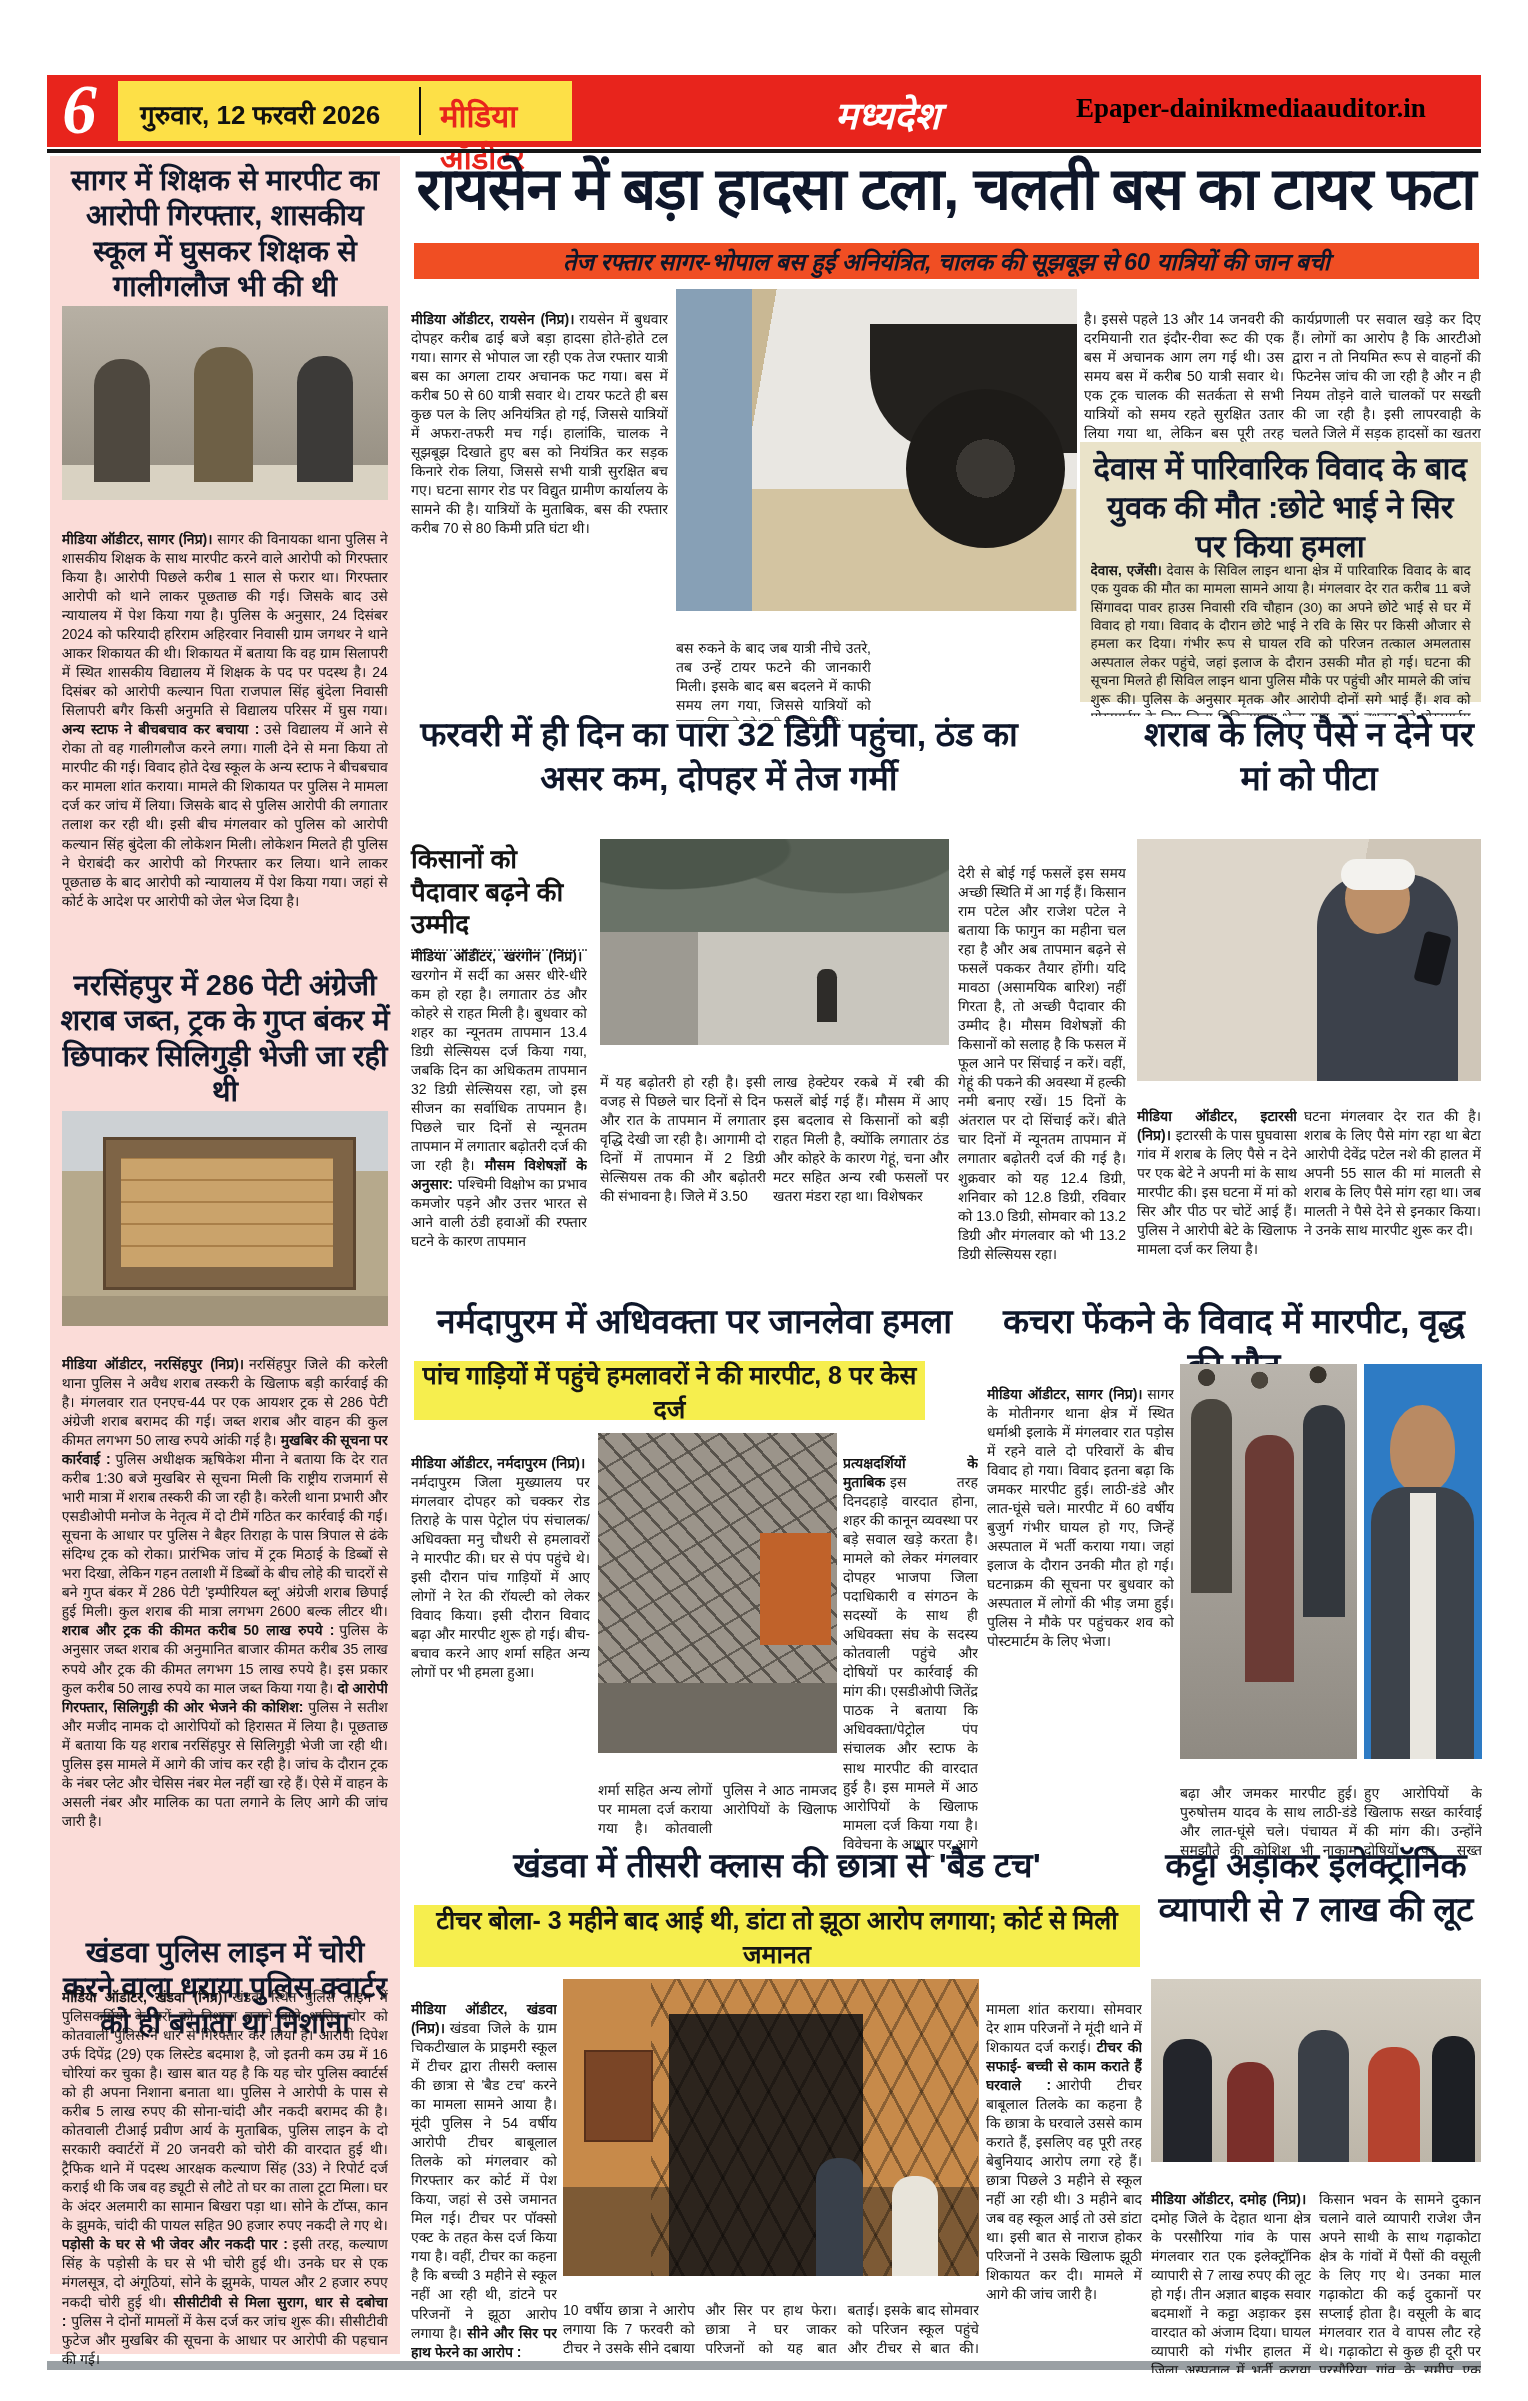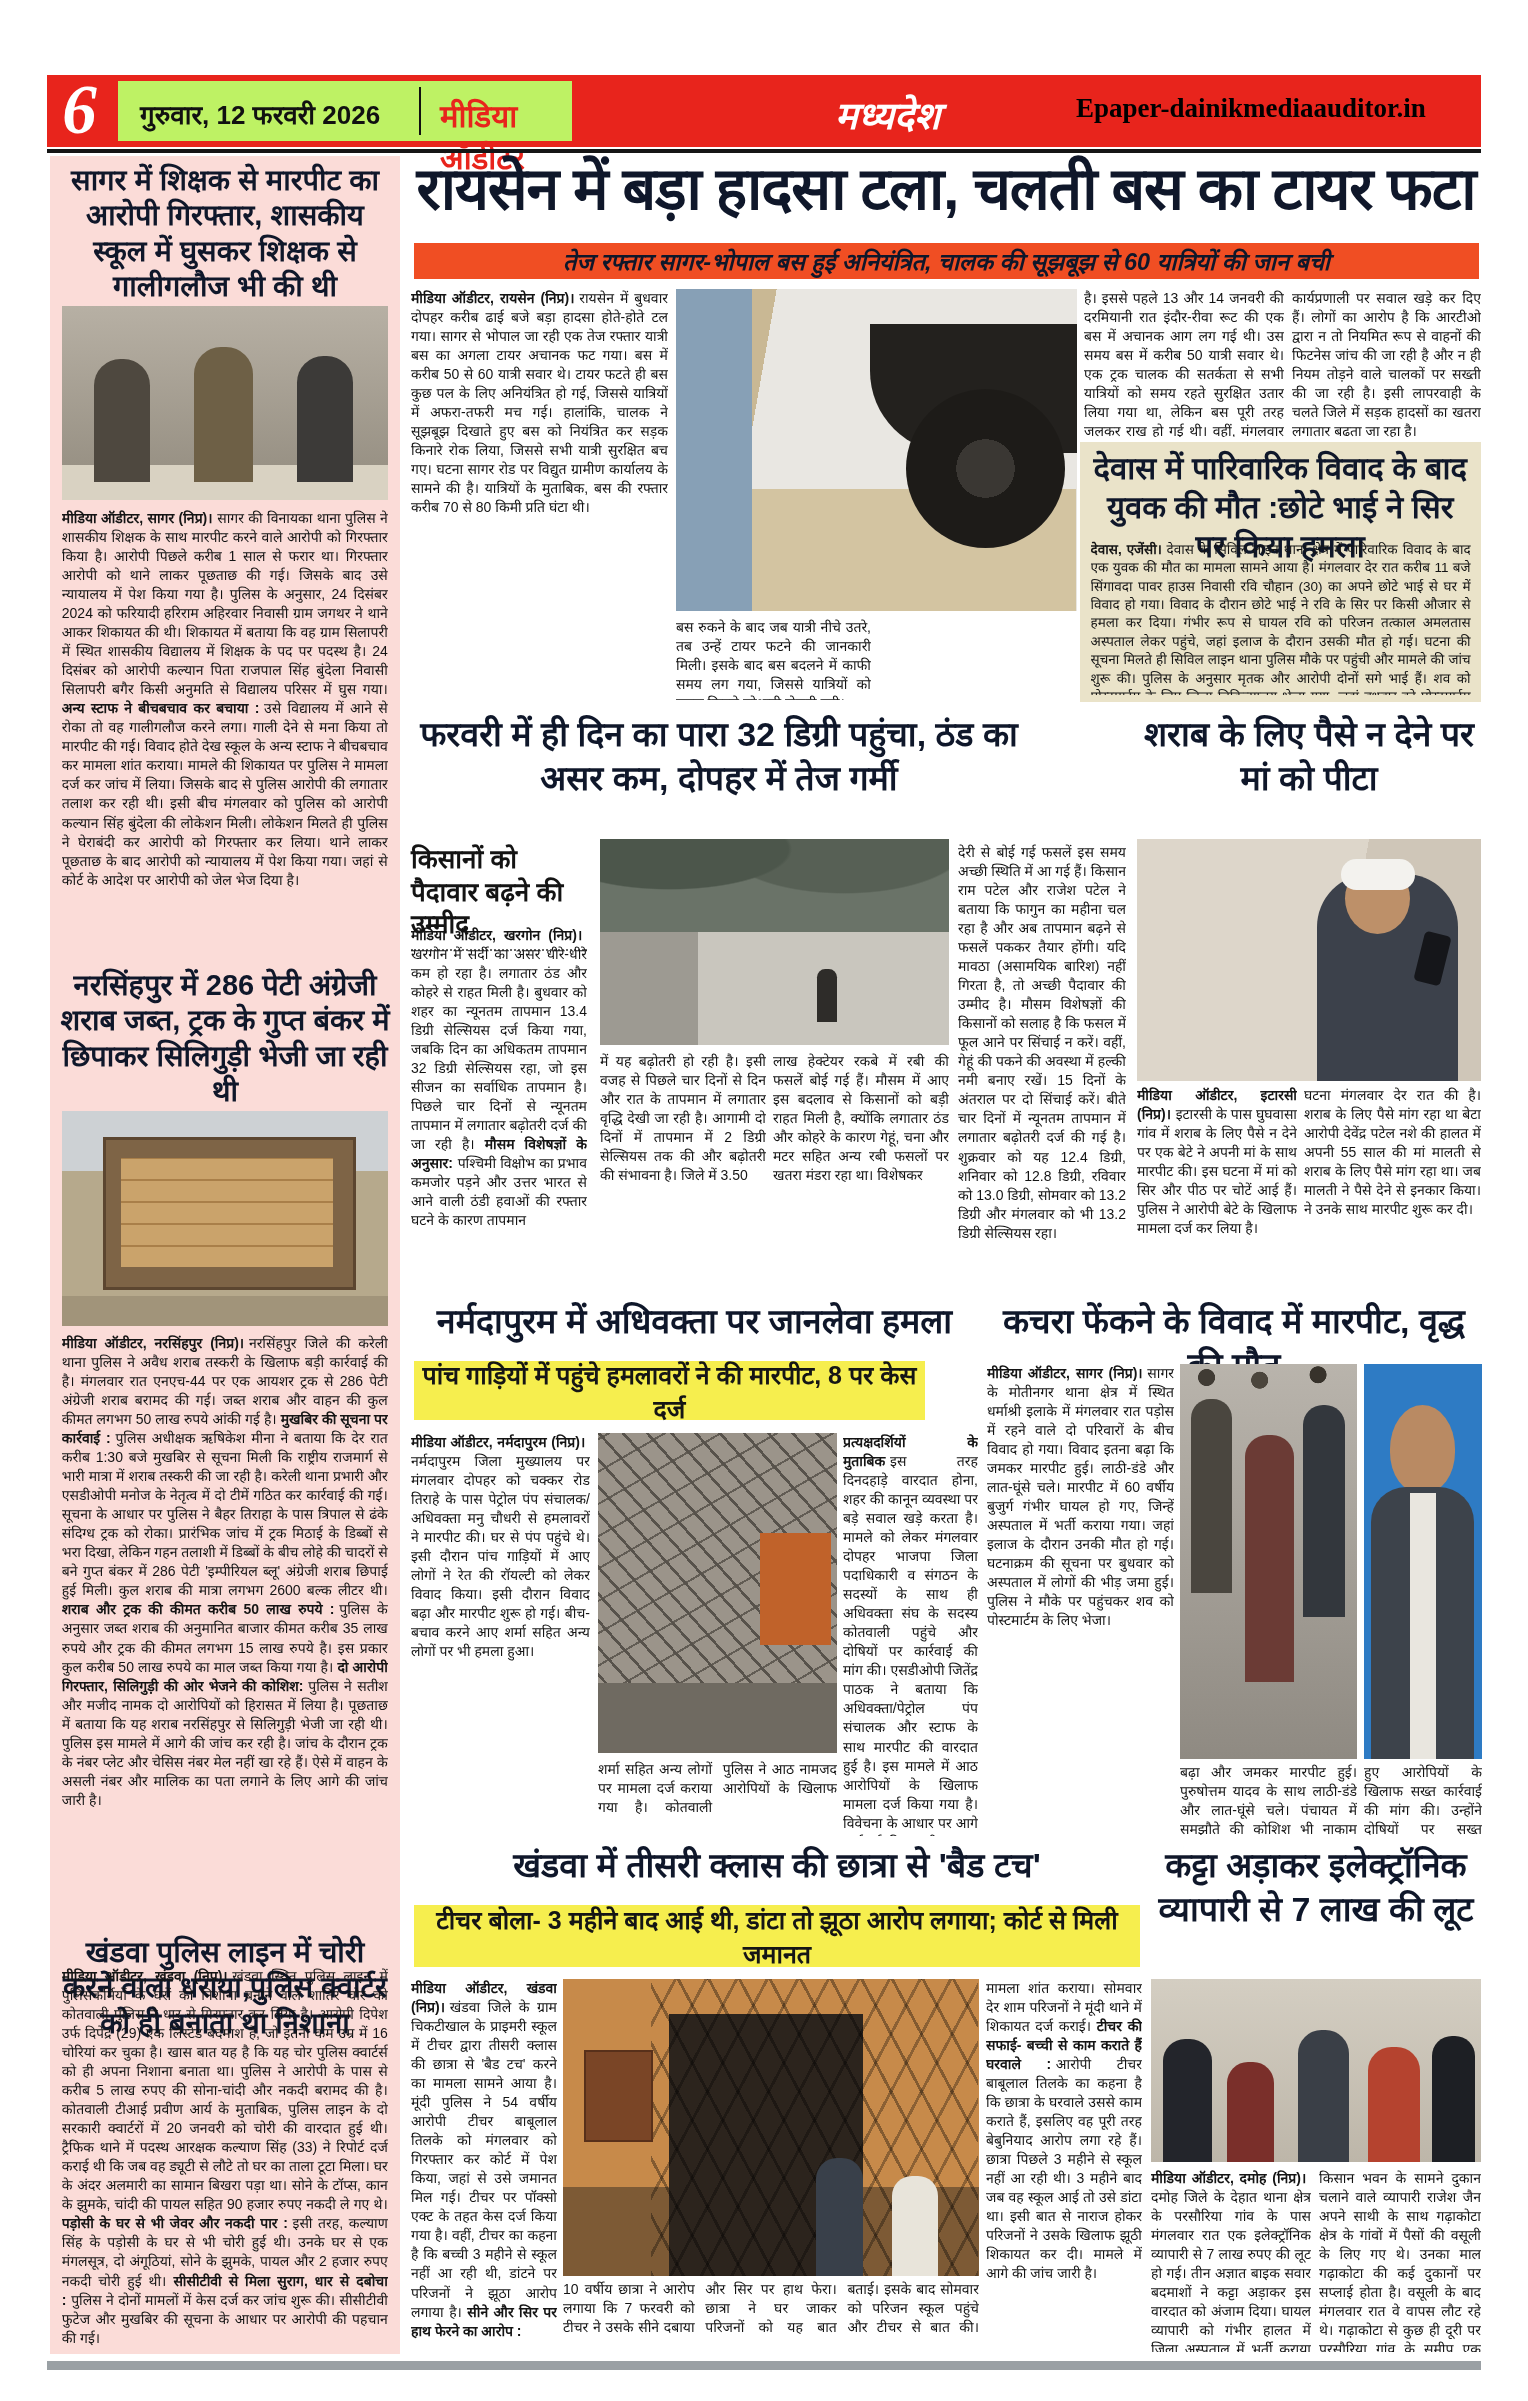--- a/index.html
+++ b/index.html
@@ -1,21 +1,21 @@
 <!DOCTYPE html>
 <html style="--red: #e8241c; --orange: #f04e23; --pink: #fbdcd8; --beige: #eae3c9; --yellow: #f6ee4e;font-size:9.4px"><head>
 <meta charset="utf-8">
 <style>
   html,body{margin:0;padding:0;background:#e9e9e9;}
   #paper{position:relative;width:1528px;height:2401px;background:#ffffff;margin:0 auto;
          font-family:"Liberation Sans","DejaVu Sans",sans-serif;color:#141414;}
   .abs{position:absolute;}
   
   #masthead{background:var(--red);}
-  #mast-white{background:#bef264;}
+  #mast-white{background:#fde047;}
   .pageno{font-family:"Liberation Serif","DejaVu Serif",serif;font-style:italic;font-weight:bold;
           font-size:69px;color:#ffffff;line-height:1;}
   .mdate{font-weight:bold;font-size:26px;color:#111;}
   .mbrand{font-weight:bold;font-size:31px;color:var(--red);}
   .medition{font-weight:bold;font-style:italic;font-size:38px;color:#ffffff;}
   .msite{font-family:"Liberation Serif","DejaVu Serif",serif;font-weight:bold;font-size:27px;color:#000000;}
   .vdiv{background:#111;width:2.4px;}
   .blackrule{background:#151515;}
   .grayrule{background:#9aa0a4;}
   
@@ -24,21 +24,21 @@
   .okicker{background:var(--orange);color:#0f172a;font-weight:bold;font-style:italic;font-size:23.5px;
            display:flex;align-items:center;justify-content:center;text-align:center;}
   .ykicker{background:var(--yellow);color:#151515;font-weight:bold;font-size:25px;
            display:flex;align-items:center;justify-content:center;text-align:center;}
   .hl{font-weight:bold;text-align:center;line-height:1.22;color:#0f172a;}
   .hl-main{font-size:59px;line-height:1.12;letter-spacing:-1.2px;}
   .hl-lc{font-size:29px;}
   .hl-sec{font-size:34px;line-height:1.3;}
   .hl-dewas{font-size:31px;line-height:1.25;}
   .subhead{font-weight:bold;font-size:26px;line-height:1.25;border-bottom:2.9px dotted #666;padding-bottom:8.2px;}
-  .body{font-size:14px;line-height:1.36;text-align:justify;overflow:hidden;}
+  .body{font-size:14px;line-height:1.36;text-align:justify;overflow:hidden;margin-top:21px;}
   .body p{margin:0 0 3.5px 0;}
   .by{font-weight:bold;margin-right:4.7px;}
   .ch{font-weight:bold;margin-right:4.7px;}
   .cols2{column-count:2;column-gap:10.6px;}
   .cols3{column-count:3;column-gap:10.6px;}
   
   .photo{position:absolute;overflow:hidden;background:#c6c0b2;}
   .photo .el{position:absolute;}
 </style>
 </head>

